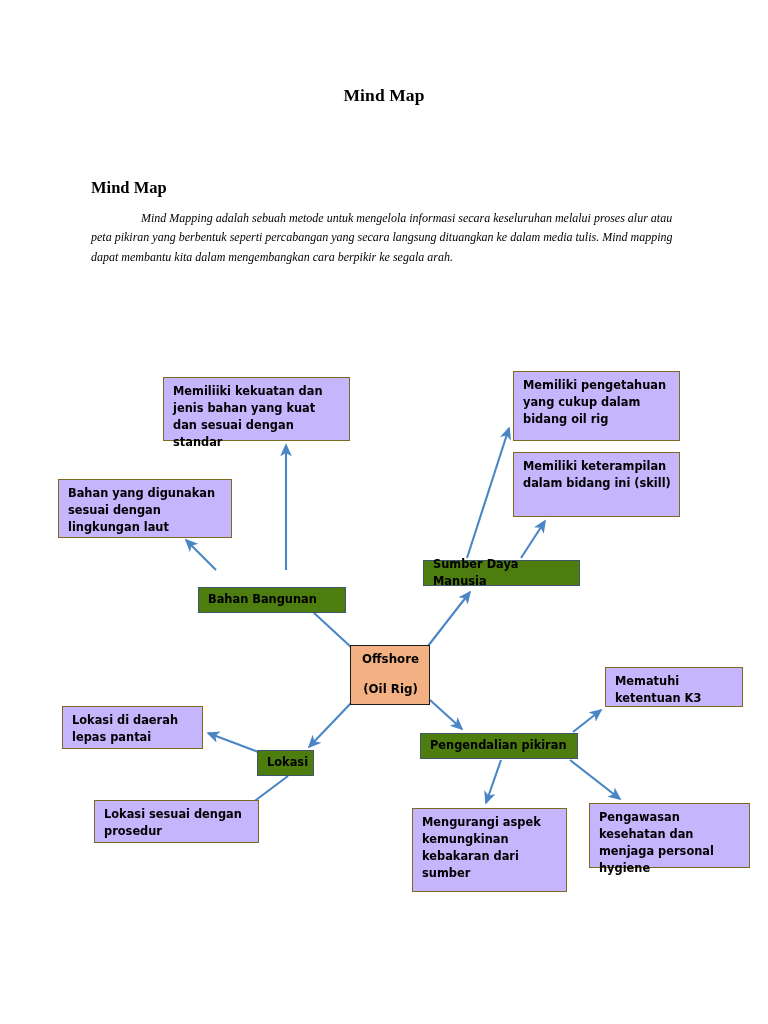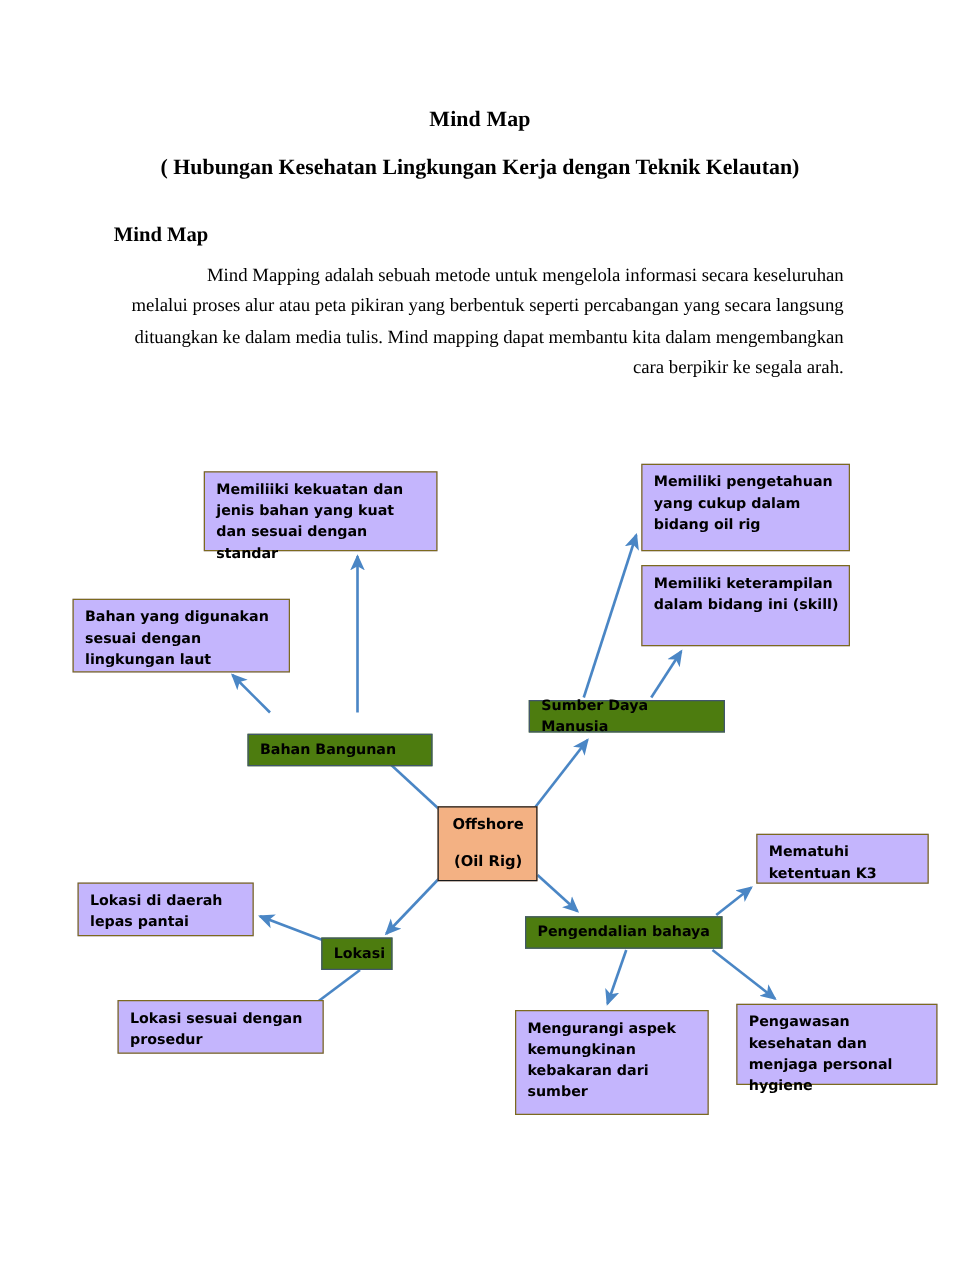--- a/index.html
+++ b/index.html
@@ -39,24 +39,25 @@
     left: 91px;
     top: 178px;
     font-weight: bold;
     font-size: 16.5px;
   }
   .body-par {
     position: absolute;
     left: 91px;
     top: 209px;
     width: 584px;
-    font-size: 15px;
+    font-size: 12px;
     line-height: 1.62;
     text-indent: 50px;
-    text-align: right;
+    text-align: left;
+    font-style: italic;
   }
 
   
   #map {
     position: absolute;
     left: 0; top: 0;
     width: 768px; height: 1024px;
     pointer-events: none;
   }
   .node {
@@ -91,21 +92,20 @@
     font-size: 11.8px;
   }
   .node.center .ln { display: block; }
   .node.center .ln2 { margin-top: 12px; }
 </style>
 </head>
 <body>
 
 <div class="doc">
   <div class="title-main">Mind Map</div>
-  <div class="title-sub">( Hubungan Kesehatan Lingkungan Kerja dengan Teknik Kelautan)</div>
   <div class="section-head">Mind Map</div>
   <div class="body-par">Mind Mapping adalah sebuah metode untuk mengelola informasi secara keseluruhan melalui proses alur atau peta pikiran yang berbentuk seperti percabangan yang secara langsung dituangkan ke dalam media tulis. Mind mapping dapat membantu kita dalam mengembangkan cara berpikir ke segala arah.</div>
 </div>
 
 <svg id="map" viewBox="0 0 768 1024" width="768" height="1024" xmlns="http://www.w3.org/2000/svg">
   <defs>
     <marker id="ah" markerWidth="7" markerHeight="7" refX="5.4" refY="3" orient="auto" markerUnits="strokeWidth">
       <path d="M0,0.2 L6.2,3 L0,5.8 L1.6,3 Z" fill="#4A86C5"></path>
     </marker>
   </defs>
@@ -158,20 +158,20 @@
   <div class="node leaf" style="left:412px; top:808px; width:155px; height:84px;">Mengurangi  aspek kemungkinan kebakaran dari sumber</div>
 
   <div class="node leaf" style="left:589px; top:803px; width:161px; height:65px;">Pengawasan kesehatan dan menjaga personal hygiene</div>
 
   <div class="node branch" style="left:198px; top:587px; width:148px; height:26px;">Bahan Bangunan</div>
 
   <div class="node branch" style="left:423px; top:560px; width:157px; height:26px;">Sumber Daya Manusia</div>
 
   <div class="node branch" style="left:257px; top:750px; width:57px; height:26px;">Lokasi</div>
 
-  <div class="node branch" style="left:420px; top:733px; width:158px; height:26px;">Pengendalian bahaya</div>
+  <div class="node branch" style="left:420px; top:733px; width:158px; height:26px;">Pengendalian pikiran</div>
 
   <div class="node center" style="left:350px; top:645px; width:80px; height:60px;">
     <span class="ln">Offshore</span>
     <span class="ln ln2">(Oil Rig)</span>
   </div>
 
 </div>
 
 </body></html>

